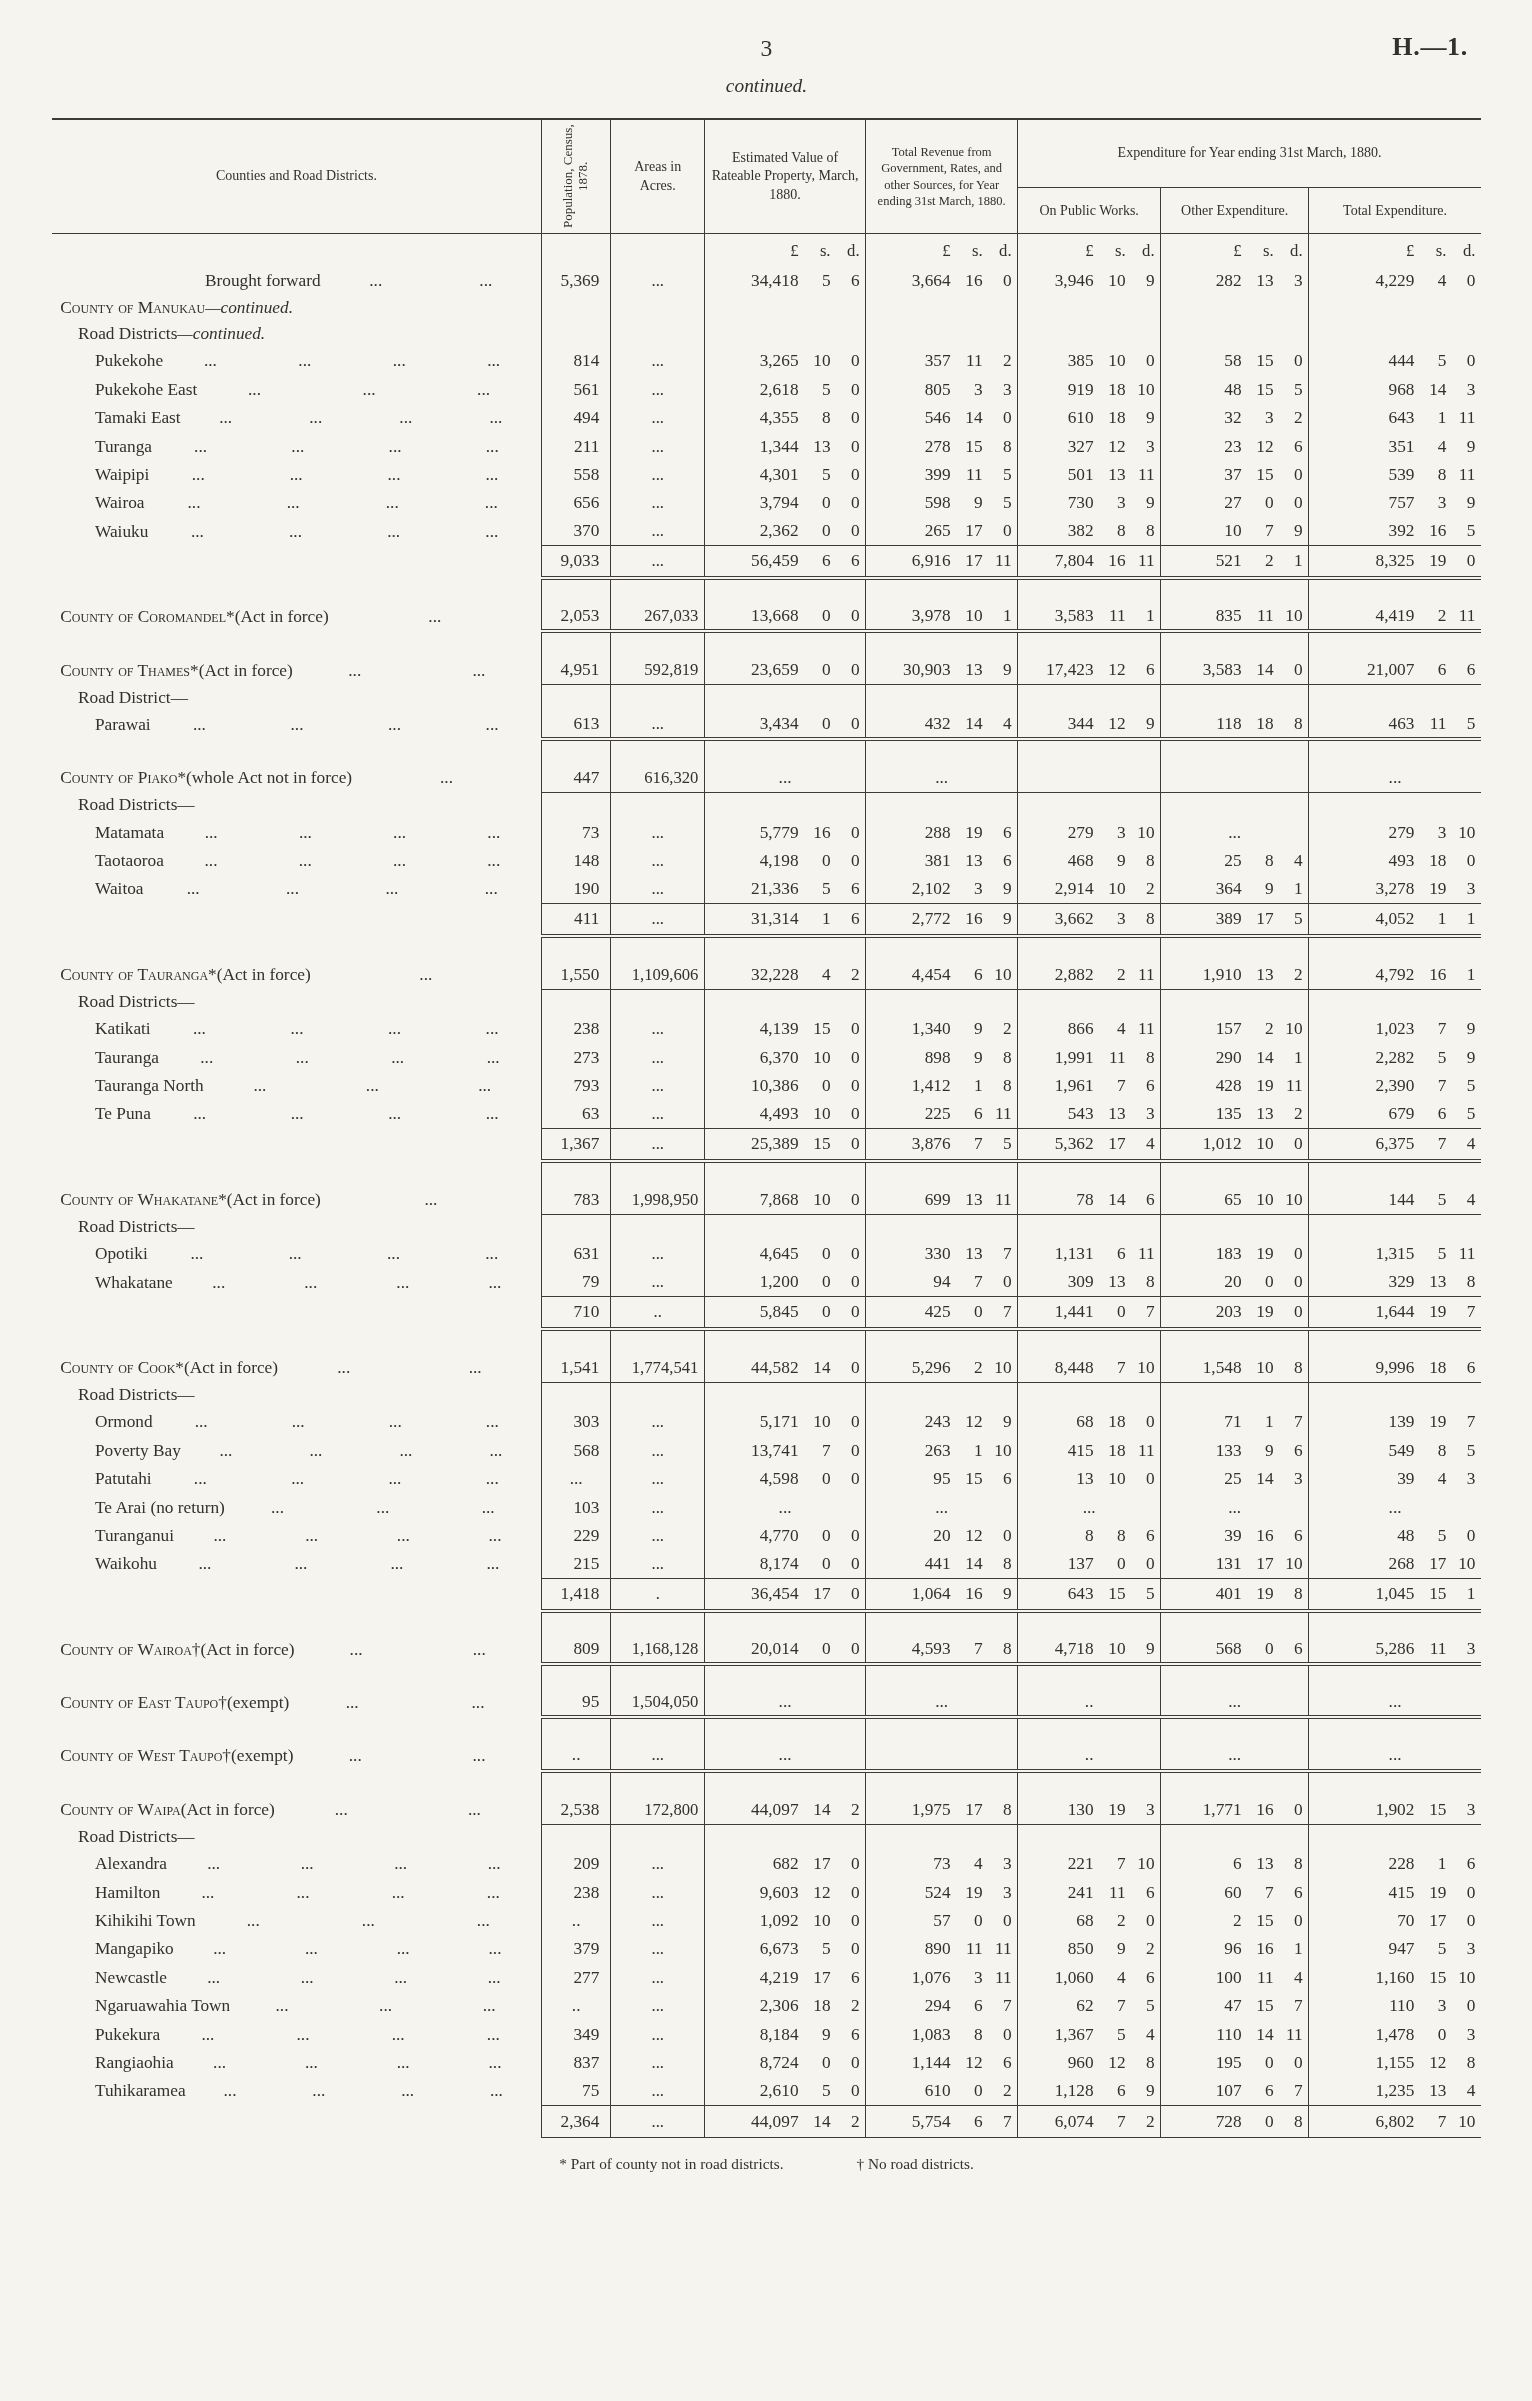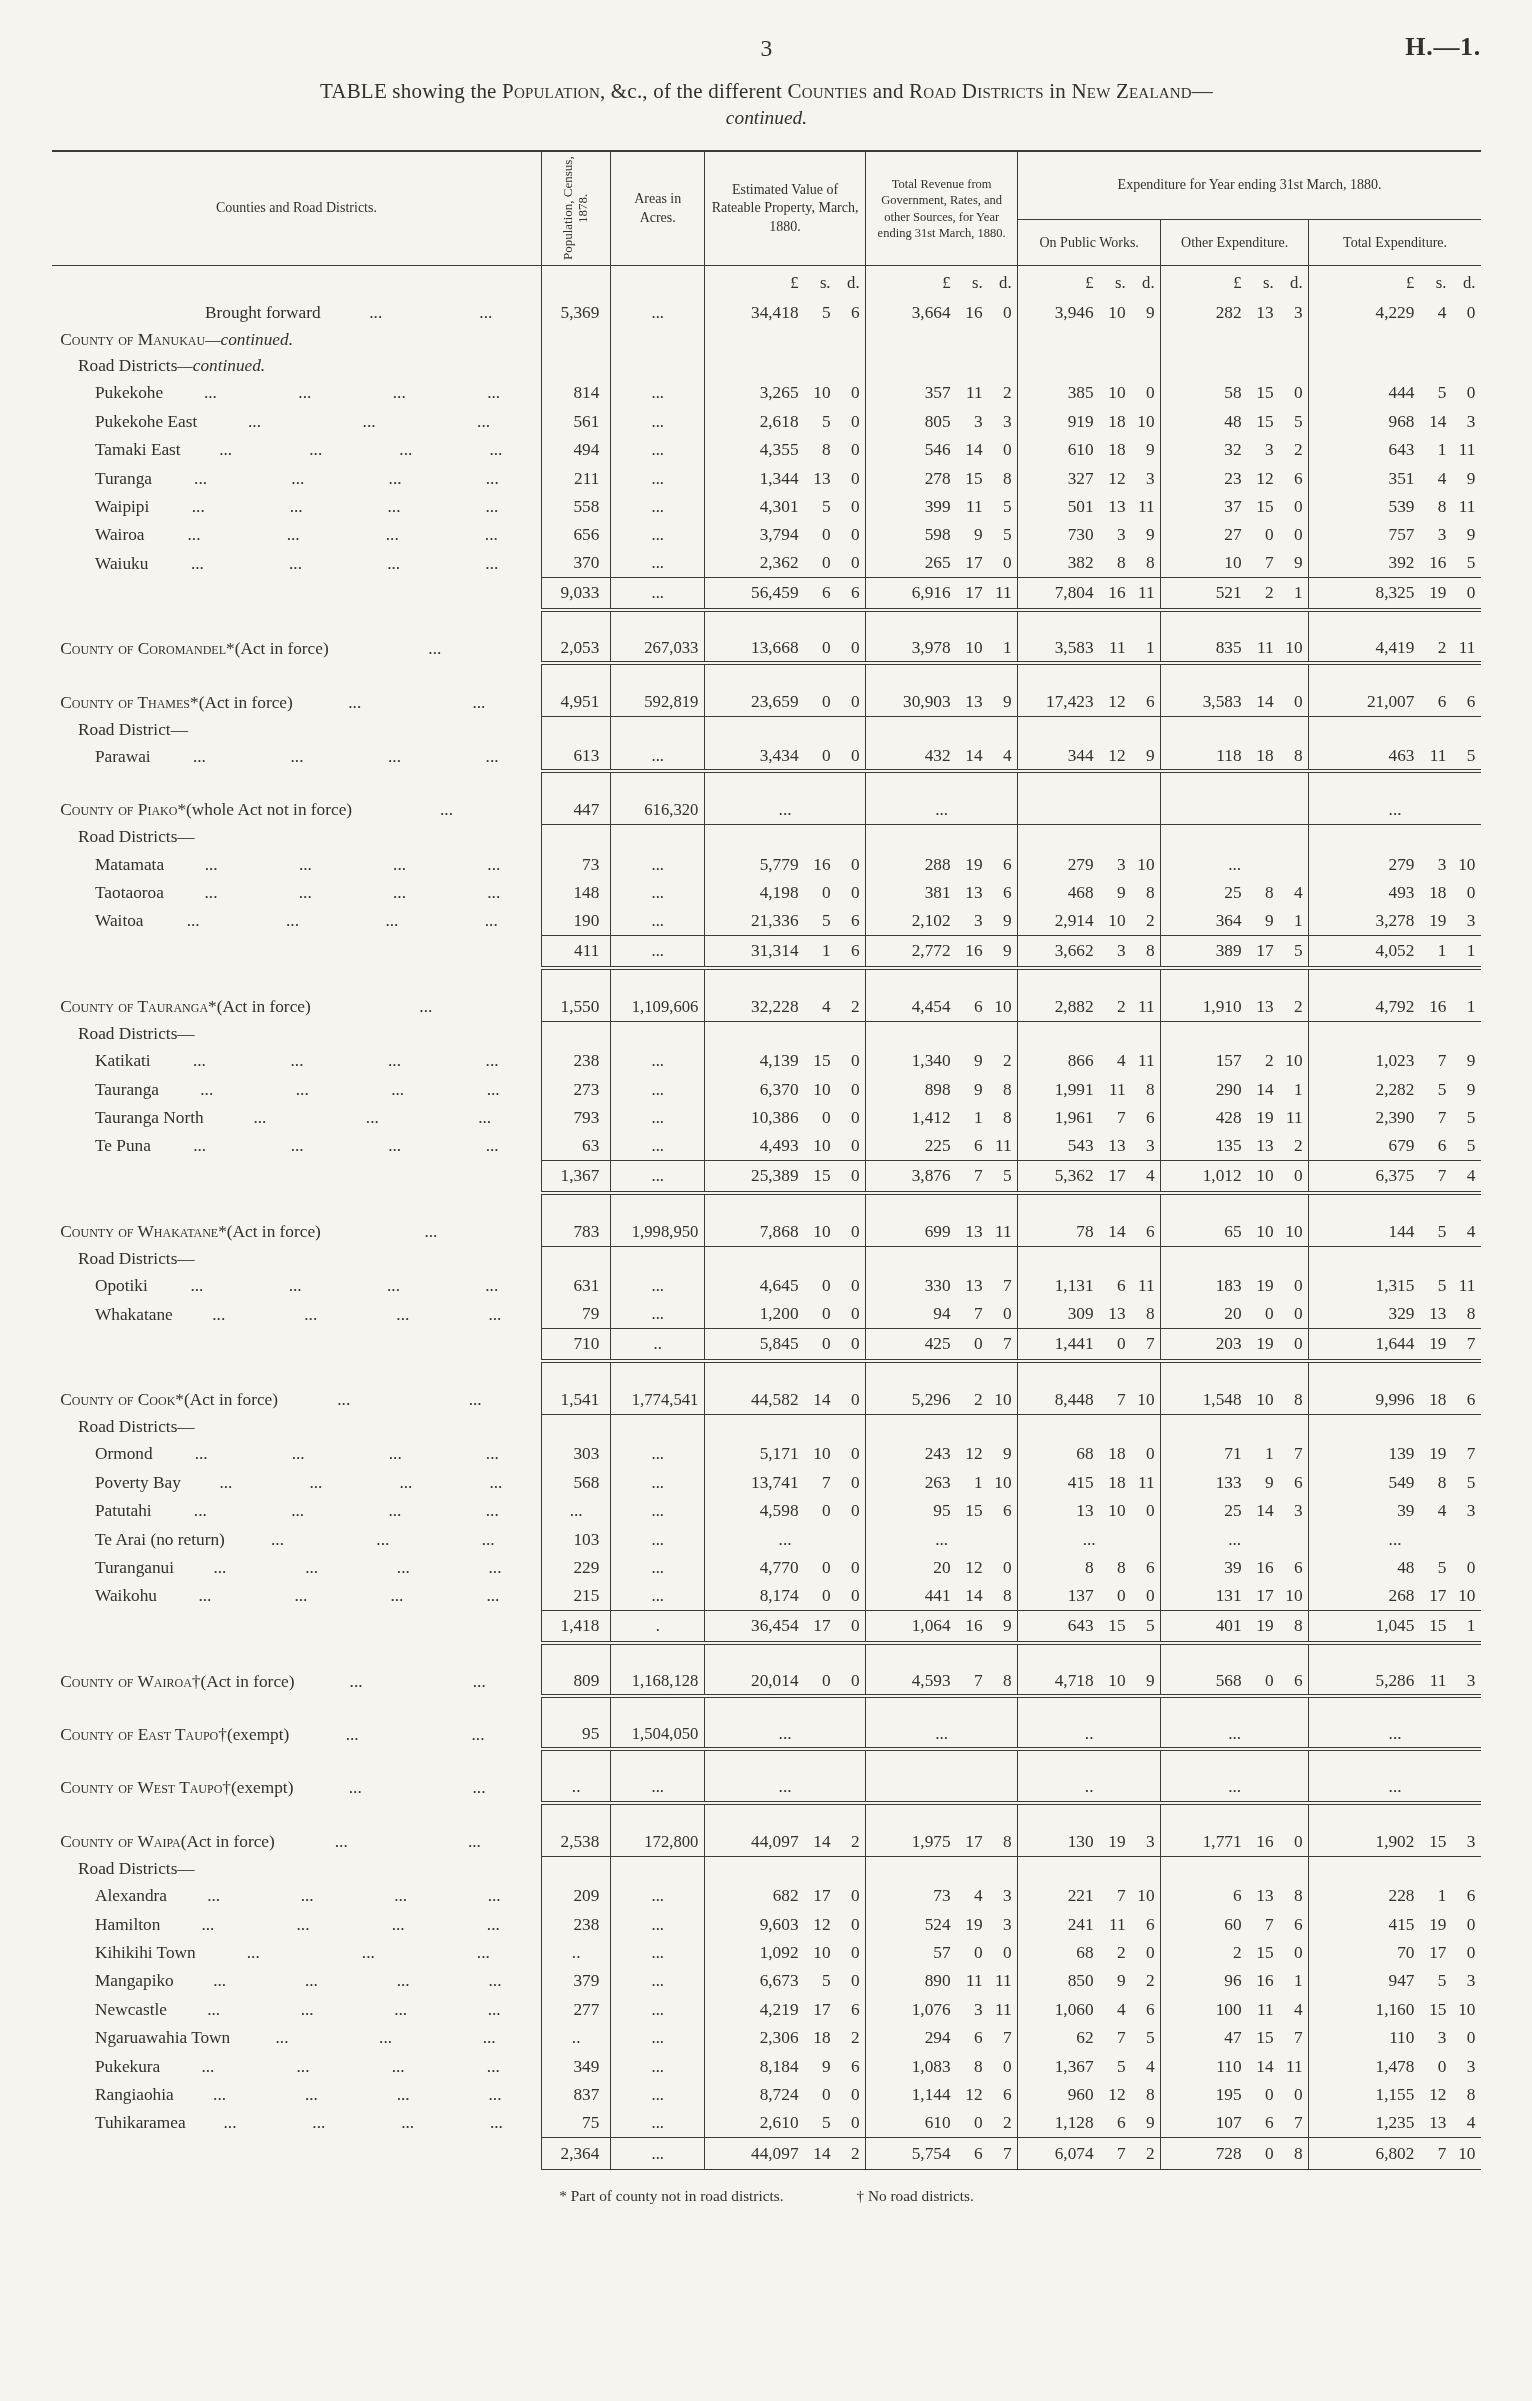--- a/index.html
+++ b/index.html
@@ -7,21 +7,21 @@
   body {
     height: 2401px;
     background: #f5f4ef;
     color: #33312c;
     font-family: "Liberation Serif", "DejaVu Serif", serif;
   }
   .sheet { padding: 32px 42px 0 42px; height: 100%; }
 
   .page-head { position: relative; height: 40px; }
   .page-num  { position: absolute; left: 0; right: 0; top: 2.8px; text-align: center; font-size: 23.6px; }
-  .doc-ref   { position: absolute; right: 10px; top: 0; font-size: 26px; font-weight: bold; letter-spacing: 0.7px; }
+  .doc-ref   { position: absolute; right: 23px; top: 0; font-size: 26px; font-weight: bold; letter-spacing: 0.7px; }
 
   .title { text-align: center; font-size: 21px; margin-top: 7px; letter-spacing: 0.2px; }
   .title-cont { text-align: center; font-style: italic; font-size: 19.4px; margin-top: 2.8px; }
   .sc { font-variant: small-caps; }
   .it { font-style: italic; }
 
   table {
     margin: 21px auto 0 auto;
     width: 1429px;
     border-collapse: collapse;
@@ -77,21 +77,20 @@
 </head>
 <body>
 
 <div class="sheet">
 
   <div class="page-head">
     <div class="page-num">3</div>
     <div class="doc-ref">H.—1.</div>
   </div>
 
-  <div class="title"><span>TABLE showing the </span><span class="sc">Population</span><span>, &amp;c., of the different </span><span class="sc">Counties</span><span> and </span><span class="sc">Road Districts</span><span> in </span><span class="sc">New Zealand</span><span>—</span></div>
   <div class="title-cont">continued.</div>
 
   <table>
     <colgroup>
       <col style="width:486px">
         <col style="width:69px">
         <col style="width:93px">
         <col style="width:160px">
       <col style="width:151px">
         <col style="width:142px">

